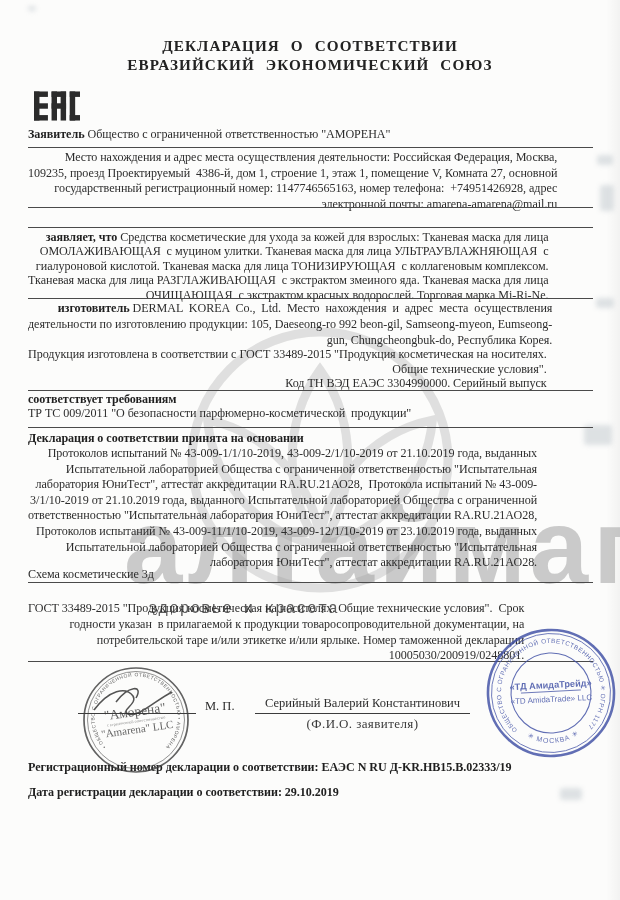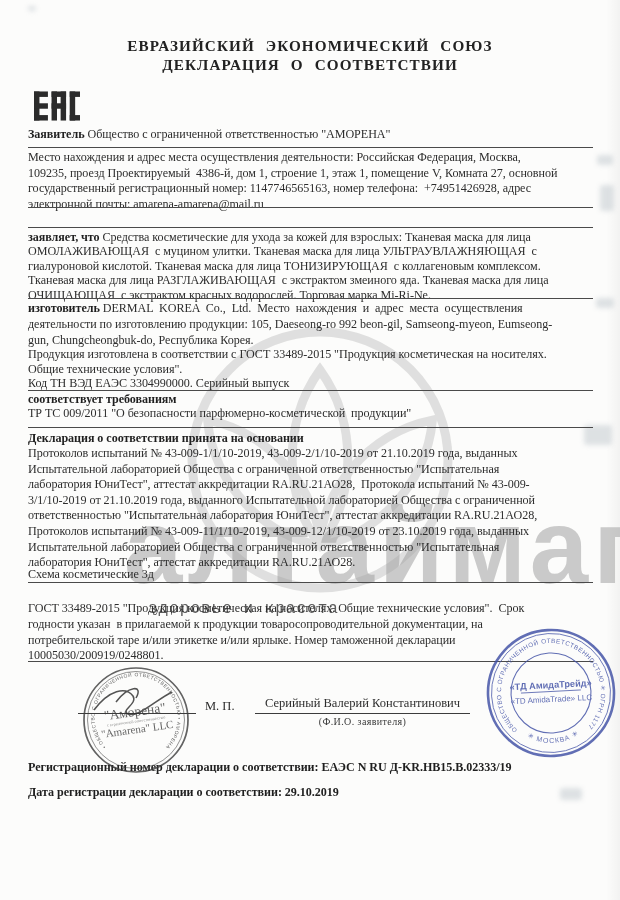--- a/index.html
+++ b/index.html
@@ -1,36 +1,36 @@
 <!DOCTYPE html>
 <html><head>
 <meta charset="utf-8">
 <style>
   html,body { margin:0; padding:0; background:#efefed; }
   .page { position:relative; width:620px; height:900px; margin:0 auto; background:#fcfcfb;
           font-family:"Liberation Serif", serif; color:#2d2d2d; overflow:hidden; }
   .abs { position:absolute; }
   .txt { position:absolute; left:28px; margin:0; font-size:12.1px; line-height:15.5px;
-         letter-spacing:-0.05px; white-space:pre; z-index:3; }
+         letter-spacing:-0.05px; white-space:pre; z-index:3;text-align:right; }
   .lines { white-space:pre; }
   .block { display:block; }
   b, .bold { font-weight:bold; color:#1f1f1f; }
   .rule { position:absolute; left:28px; width:565px; border-top:1.3px solid #4a4a4a; z-index:3; }
   .title { position:absolute; top:36px; left:0; width:620px; text-align:center; font-weight:bold;
            font-size:15.2px; line-height:19px; letter-spacing:1.1px; word-spacing:6px; color:#222; z-index:3; }
   .wm-brand { position:absolute; top:487px; left:90px; font-family:"Liberation Sans", sans-serif;
               font-weight:bold; font-size:105px; letter-spacing:5px; color:#a3a3a3; opacity:.55; z-index:1;margin-left:34px; }
   .wm-tag { position:absolute; top:600px; left:148px; font-family:Liberation Mono, monospace;
             font-size:16px; letter-spacing:1px; color:#404040; opacity:.85; z-index:1; }
   .wm-leaf { position:absolute; left:160px; top:300px; z-index:0; }
   .sig-line { position:absolute; border-top:1.2px solid #3c3c3c; z-index:2; }
   .mp { position:absolute; left:205px; top:699px; font-size:12.5px; z-index:3; }
   .sig-name { position:absolute; left:255px; top:696px; width:215px; text-align:center; font-size:12.5px; z-index:3; }
   .sig-caption { position:absolute; left:255px; top:716px; width:215px; text-align:center;
-                 font-size:10px; letter-spacing:.4px; color:#3a3a3a; z-index:3; }
+                 font-size:13px; letter-spacing:.4px; color:#3a3a3a; z-index:3; }
   .stamp { position:absolute; z-index:5; }
   .smudge { position:absolute; background:#c4cbd0; filter:blur(2.5px); opacity:.55; z-index:1; border-radius:3px; }
   .edge-shade { position:absolute; right:0; top:0; width:14px; height:900px; z-index:1;
                 background:linear-gradient(to right, rgba(0,0,0,0), rgba(0,0,0,.04)); }
 </style>
 </head>
 <body>
 
 <div class="page">
 
@@ -49,22 +49,22 @@
         <path transform="rotate(-42)" d="M0,0 C-34,-40 -40,-115 0,-168 C40,-115 34,-40 0,0 Z"></path>
         <path transform="rotate(0)" d="M0,0 C-34,-42 -40,-120 0,-175 C40,-120 34,-42 0,0 Z"></path>
         <path transform="rotate(42)" d="M0,0 C-34,-40 -40,-115 0,-168 C40,-115 34,-40 0,0 Z"></path>
       </g>
     </g>
   </svg>
   <div class="wm-brand">алтаймаг</div>
   <div class="wm-tag">здоровье и красота</div>
 
   <div class="title">
+      <div>ДЕКЛАРАЦИЯ О СООТВЕТСТВИИ</div>
       <div>ЕВРАЗИЙСКИЙ ЭКОНОМИЧЕСКИЙ СОЮЗ</div>
-      <div>ДЕКЛАРАЦИЯ О СООТВЕТСТВИИ</div>
     </div>
 
   <svg class="abs" style="left:34px;top:82px;z-index:3;" width="46" height="48" viewBox="0 0 76 48">
     <g fill="#2b2b2b">
       <rect x="0" y="0" width="9" height="48"></rect>
         <rect x="0" y="0" width="23" height="9"></rect>
         <rect x="0" y="19.5" width="23" height="9"></rect>
         <rect x="0" y="39" width="23" height="9"></rect>
       <rect x="29" y="0" width="9" height="48"></rect>
         <rect x="44" y="0" width="9" height="48"></rect>

